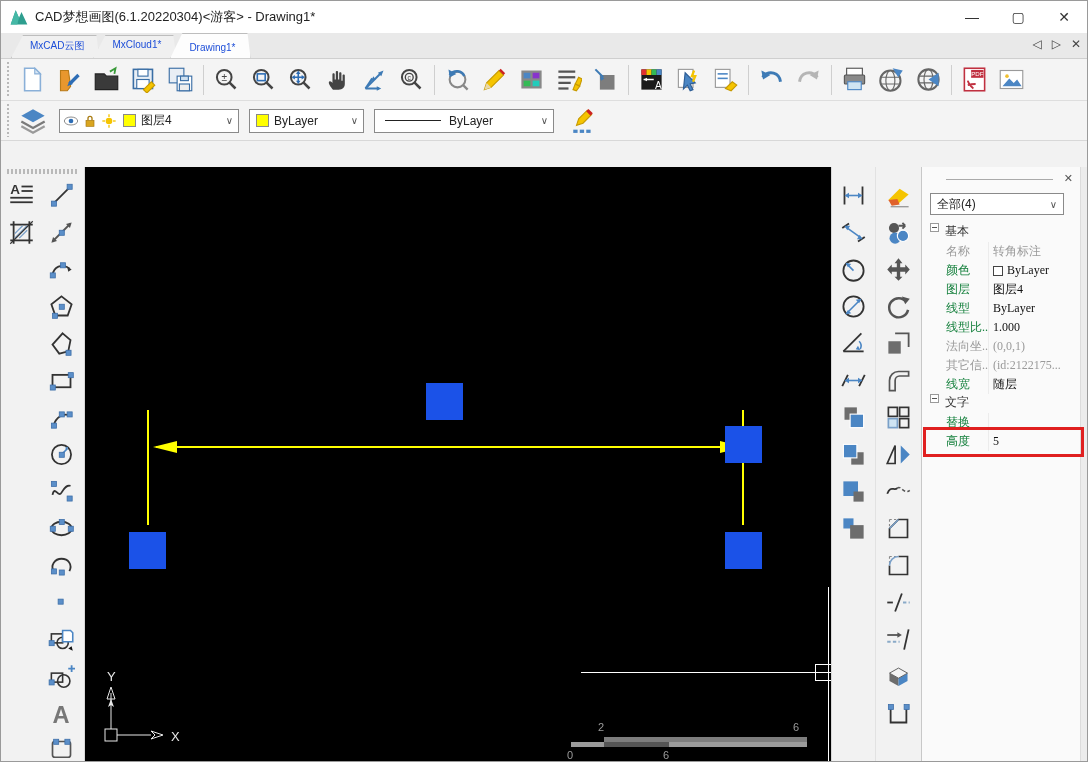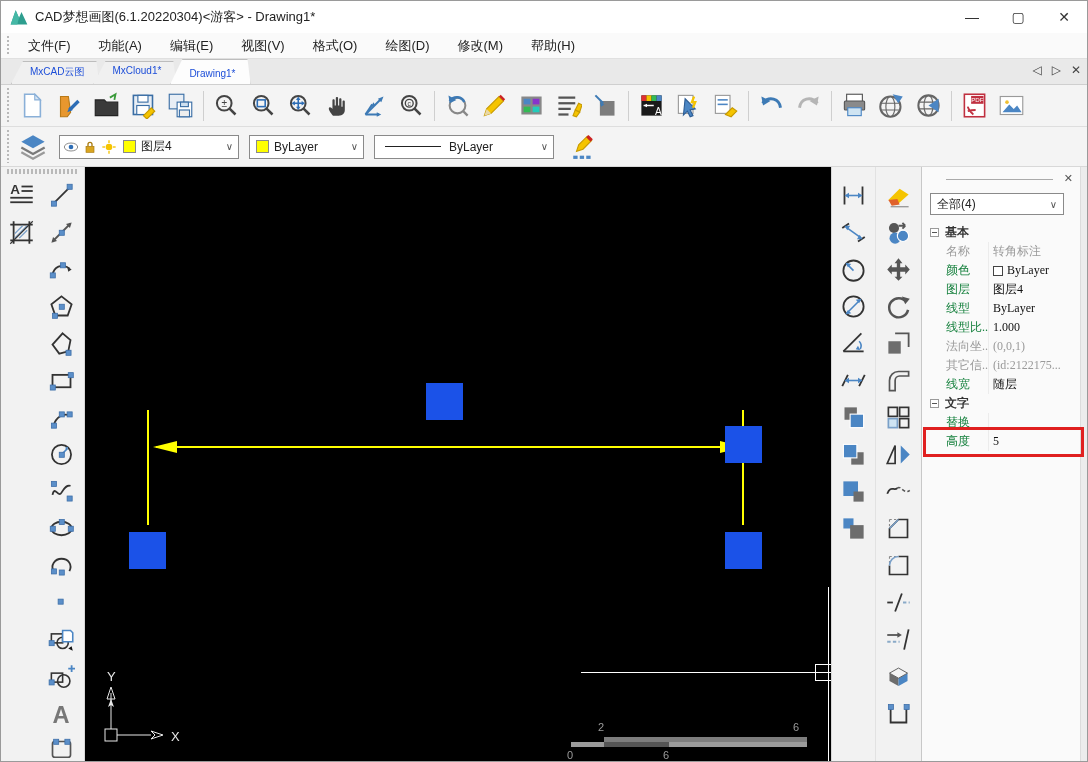--- a/index.html
+++ b/index.html
@@ -98,21 +98,21 @@
 
   
   #props { width:166px; background:#fafafa; border-left:1px solid #c8c8c8; position:relative;
     font-size:12px; overflow:visible; }
   #props-grip { position:absolute; left:24px; right:34px; top:12px; height:1px; background:#aaa; }
   #props-close { position:absolute; right:14px; top:5px; font-size:11px; color:#555; }
   #props-filter { position:absolute; left:8px; top:26px; width:134px; height:22px; background:#fff;
     border:1px solid #8a8a8a; display:flex; align-items:center; padding-left:6px; font-size:12px; color:#222; }
   #props-filter .chev { margin-left:auto; padding-right:6px; color:#555; font-size:10px; }
   #prop-rows { position:absolute; left:0; top:56px; right:8px; }
-  .prop-section { display:flex; align-items:center; height:19px; font-weight:bold; color:#333; }
+  .prop-section { display:flex; height:19px; font-weight:normal; color:#333; }
   .tree-box { width:9px; height:9px; border:1px solid #9a9a9a; background:#fff; margin:0 6px 0 8px;
     position:relative; }
   .tree-box::after { content:''; position:absolute; left:1px; right:1px; top:3px; height:1px; background:#555; }
   .prop-row { display:flex; height:19px; align-items:center; position:relative;font-family:Liberation Serif, serif; }
   .prop-row .pl { width:66px; padding-left:24px; color:#15803d; overflow:hidden; white-space:nowrap; }
   .prop-row .pv { flex:1; padding-left:4px; color:#111; border-left:1px solid #ececec;
     height:100%; display:flex; align-items:center; overflow:hidden; white-space:nowrap; }
   .prop-row.muted .pl, .prop-row.muted .pv { color:#9a9a9a; }
   .prop-row .swatch { width:10px; height:10px; background:#fff; border:1px solid #444; margin-right:4px; flex:none; }
   .prop-row.highlight::after { content:''; position:absolute; left:1px; right:-5px; top:-5px; bottom:-6px;
@@ -130,31 +130,20 @@
         <path d="M8 4l4 9-2 8H2z" fill="#45b8a6"></path>
     </svg>
     <span class="title">CAD梦想画图(6.1.20220304)&lt;游客&gt; - Drawing1*</span>
     <div class="win-btns">
       <span class="win-btn">—</span>
       <span class="win-btn">▢</span>
       <span class="win-btn">✕</span>
     </div>
   </div>
 
-  <div id="menubar">
-    <div class="drag-dots-v"></div>
-  <div class="menu-item">文件(F)</div>
-      <div class="menu-item">功能(A)</div>
-      <div class="menu-item">编辑(E)</div>
-      <div class="menu-item">视图(V)</div>
-      <div class="menu-item">格式(O)</div>
-      <div class="menu-item">绘图(D)</div>
-      <div class="menu-item">修改(M)</div>
-      <div class="menu-item">帮助(H)</div>
-    </div>
 
   <div id="tabbar">
     <div class="tab">MxCAD云图</div>
       <div class="tab">MxCloud1*</div>
       <div class="tab active">Drawing1*</div>
       <div id="tab-nav">
       <span>◁</span>
       <span>▷</span>
       <span>✕</span>
     </div>

